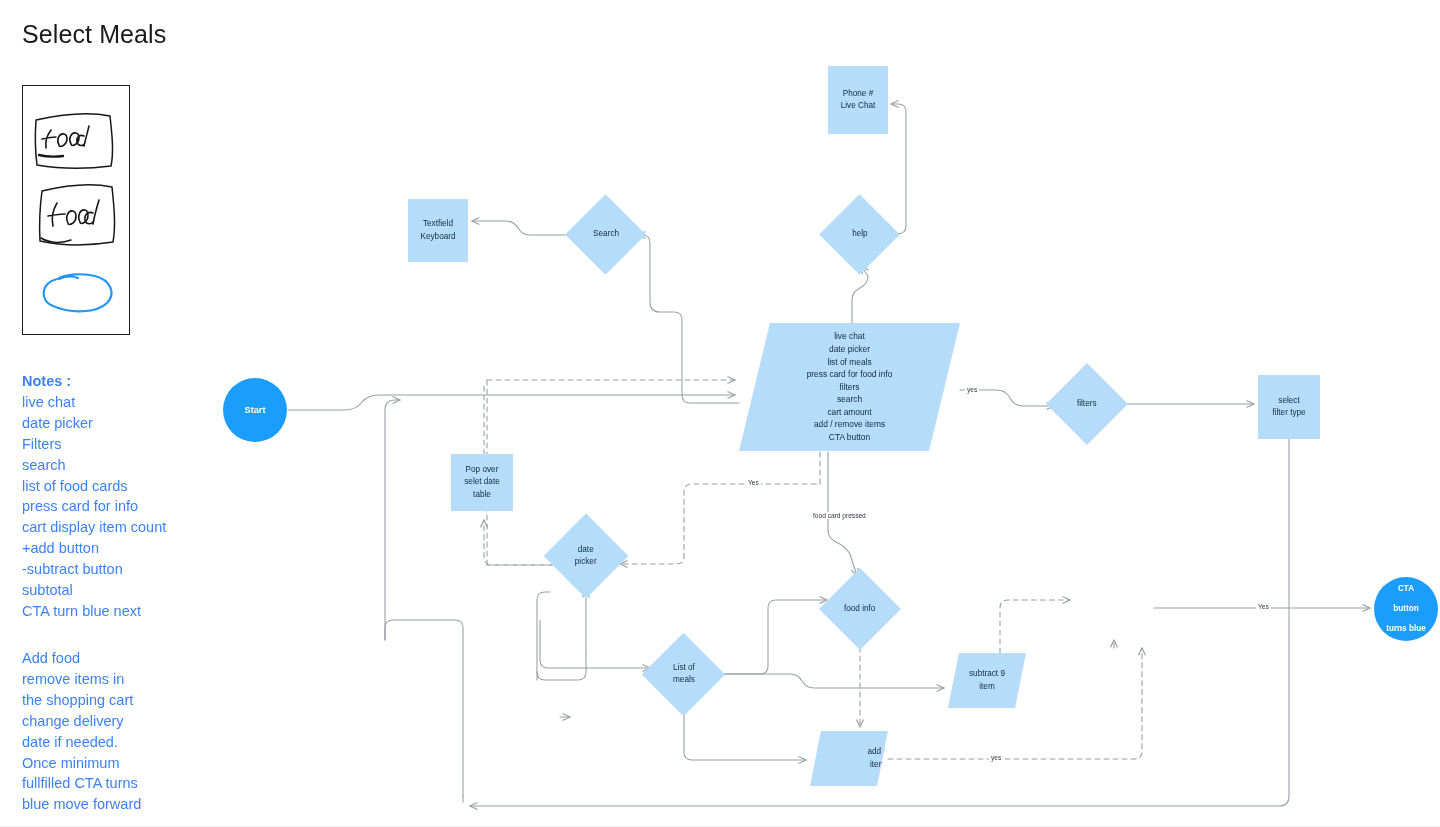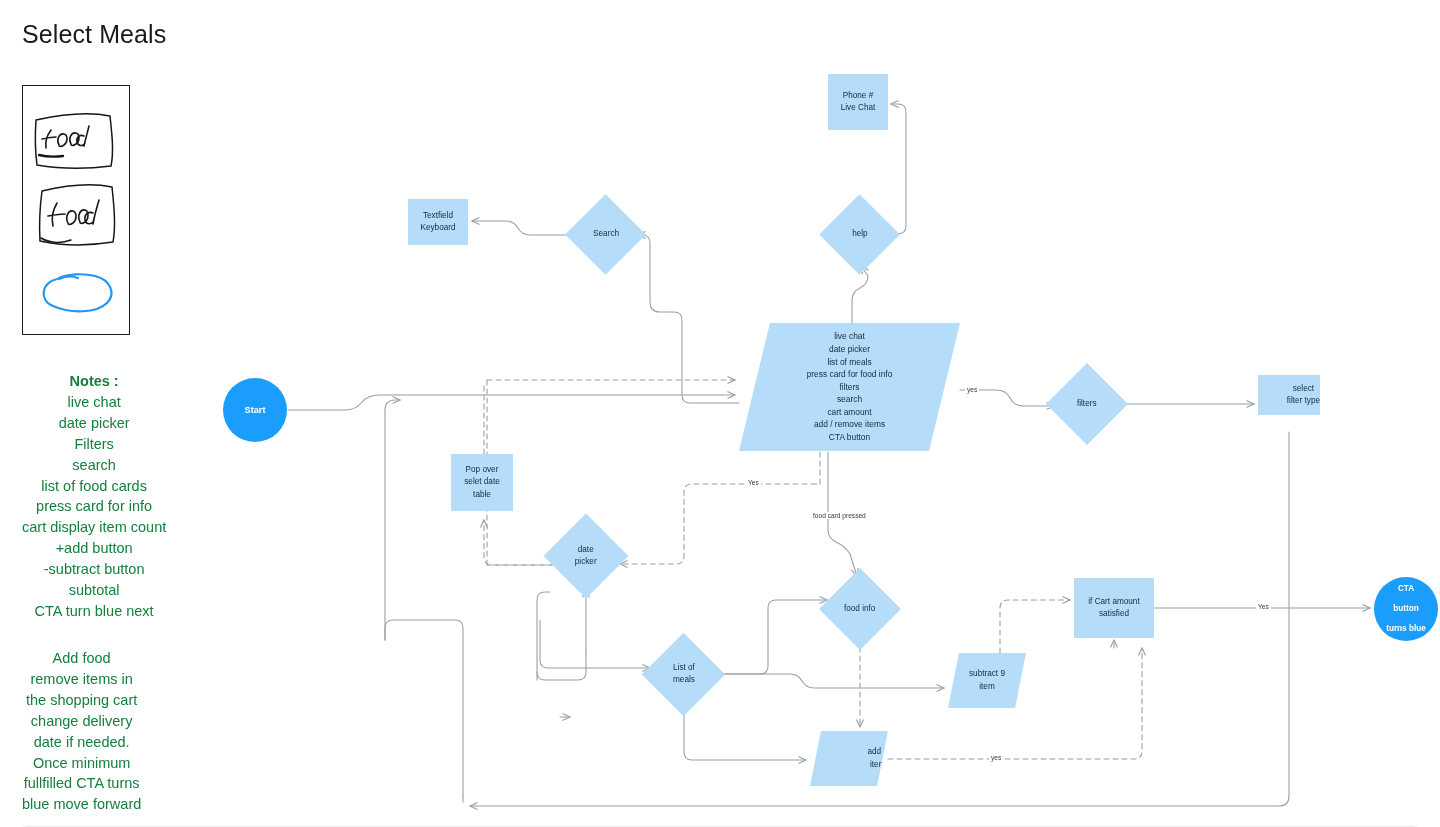--- a/index.html
+++ b/index.html
@@ -7,21 +7,20 @@
     padding: 0;
     background: #ffffff;
     font-family: "Liberation Sans", sans-serif;
   }
   #canvas {
     position: relative;
     width: 1440px;
     height: 827px;
     background: #ffffff;
     overflow: hidden;
-    border-radius: 28px;
   }
   
   #page-title {
     position: absolute;
     left: 22px;
     top: 20px;
     font-size: 25px;
     font-weight: 400;
     color: #1a1a1a;
     letter-spacing: 0.1px;
@@ -37,22 +36,21 @@
     background: #ffffff;
     box-sizing: border-box;
   }
   #sketch-frame svg { display:block; }
   
   .notes-block {
     position: absolute;
     left: 22px;
     font-size: 14.5px;
     line-height: 20.9px;
-    color: #15803d;
-    text-align: center;
+    color: #3b82f6;
   }
   #notes-primary { top: 371px; }
   #notes-secondary { top: 648px; }
   .notes-heading { font-weight: 700; }
   .note-line { white-space: pre; }
 
   
   #edges {
     position: absolute;
     left: 0; top: 0;
@@ -88,27 +86,27 @@
   .n-circle {
     background: #1a9dfc;
     border-radius: 50%;
     color: #ffffff;
     font-weight: 600;
   }
 
   
   #node-start        { left: 223px; top: 378px; width: 64px;  height: 64px; font-size: 9.2px; justify-content: center; }
   #node-cta          { left: 1374px; top: 577px; width: 64px; height: 64px; font-size: 8.2px; line-height: 20px; font-weight: 600; }
-  #node-phone        { left: 828px; top: 74px;  width: 60px;  height: 56px; }
-  #node-textfield    { left: 408px; top: 199px; width: 60px;  height: 46px; text-align: center; }
+  #node-phone        { left: 828px; top: 66px;  width: 60px;  height: 68px; }
+  #node-textfield    { left: 408px; top: 199px; width: 60px;  height: 63px; text-align: center; }
   #node-search       { left: 577px; top: 206px; width: 57px;  height: 57px; }
   #node-help         { left: 831px; top: 206px; width: 57px;  height: 57px; }
   #node-hub          { left: 739px; top: 323px; width: 221px; height: 128px; font-size: 8.4px; line-height: 12.6px; }
   #node-filters      { left: 1058px; top: 375px; width: 58px; height: 58px; }
-  #node-filtertype   { left: 1258px; top: 375px; width: 62px; height: 40px; justify-content: flex-end; }
+  #node-filtertype   { left: 1258px; top: 375px; width: 62px; height: 64px; }
   #node-popover      { left: 451px; top: 454px; width: 62px;  height: 57px; }
   #node-datepicker   { left: 556px; top: 526px; width: 60px;  height: 60px; }
   #node-foodinfo     { left: 831px; top: 580px; width: 58px;  height: 58px; }
   #node-listmeals    { left: 654px; top: 645px; width: 59px;  height: 59px; }
   #node-cartamount   { left: 1074px; top: 578px; width: 80px; height: 60px; }
   #node-subtract     { left: 948px; top: 653px; width: 78px;  height: 55px; }
   #node-additem      { left: 810px; top: 731px; width: 78px;  height: 55px; justify-content: flex-end; }
 
   
   .edge-label {
@@ -307,24 +305,20 @@
 
   <div class="node n-diamond" id="node-foodinfo">
     <span class="node-text">food info</span>
   </div>
 
   <div class="node n-diamond" id="node-listmeals">
     <span class="node-text">List of
 meals</span>
   </div>
 
-  <div class="node n-rect" id="node-cartamount">
-    <span class="node-text">if Cart amount
-satisfied</span>
-  </div>
 
   <div class="node n-para" id="node-subtract">
     <span class="node-text">subtract 9
 item</span>
   </div>
 
   <div class="node n-para" id="node-additem">
     <span class="node-text">add 1
 item</span>
   </div>

